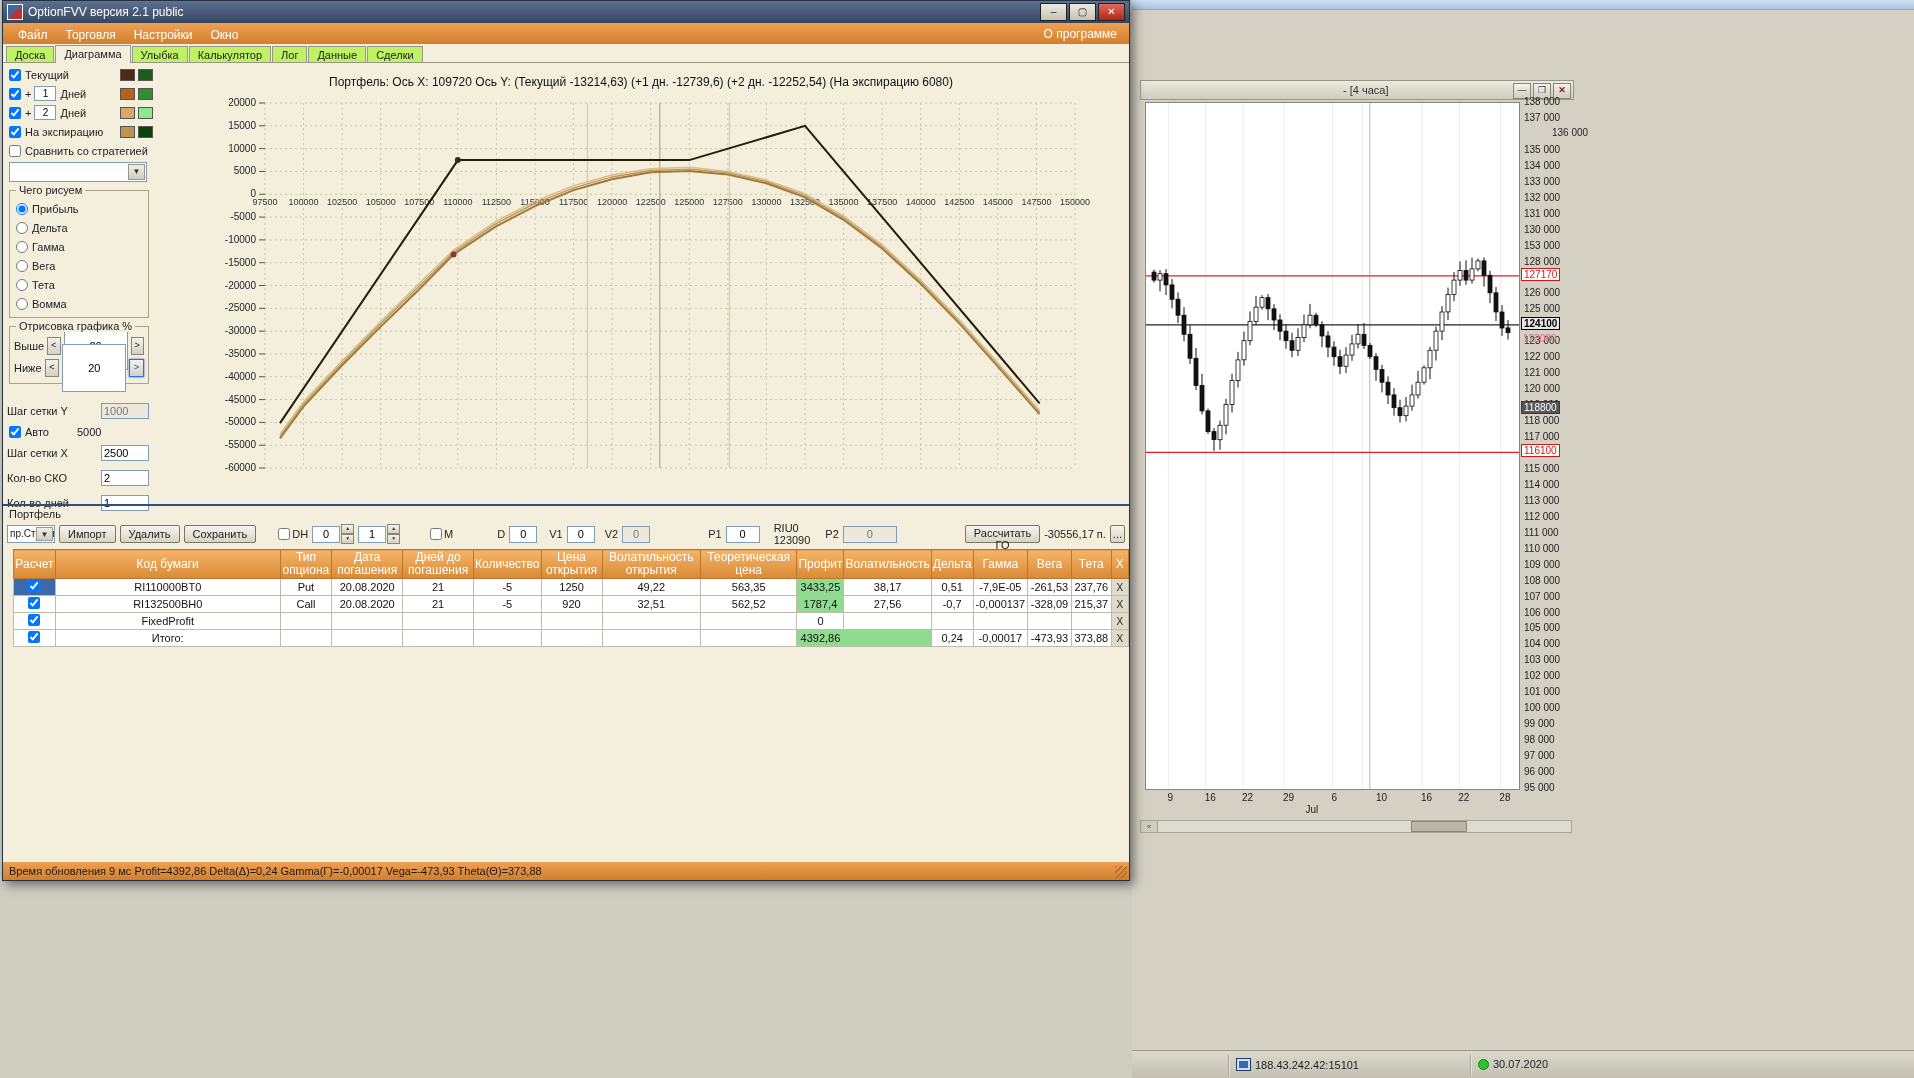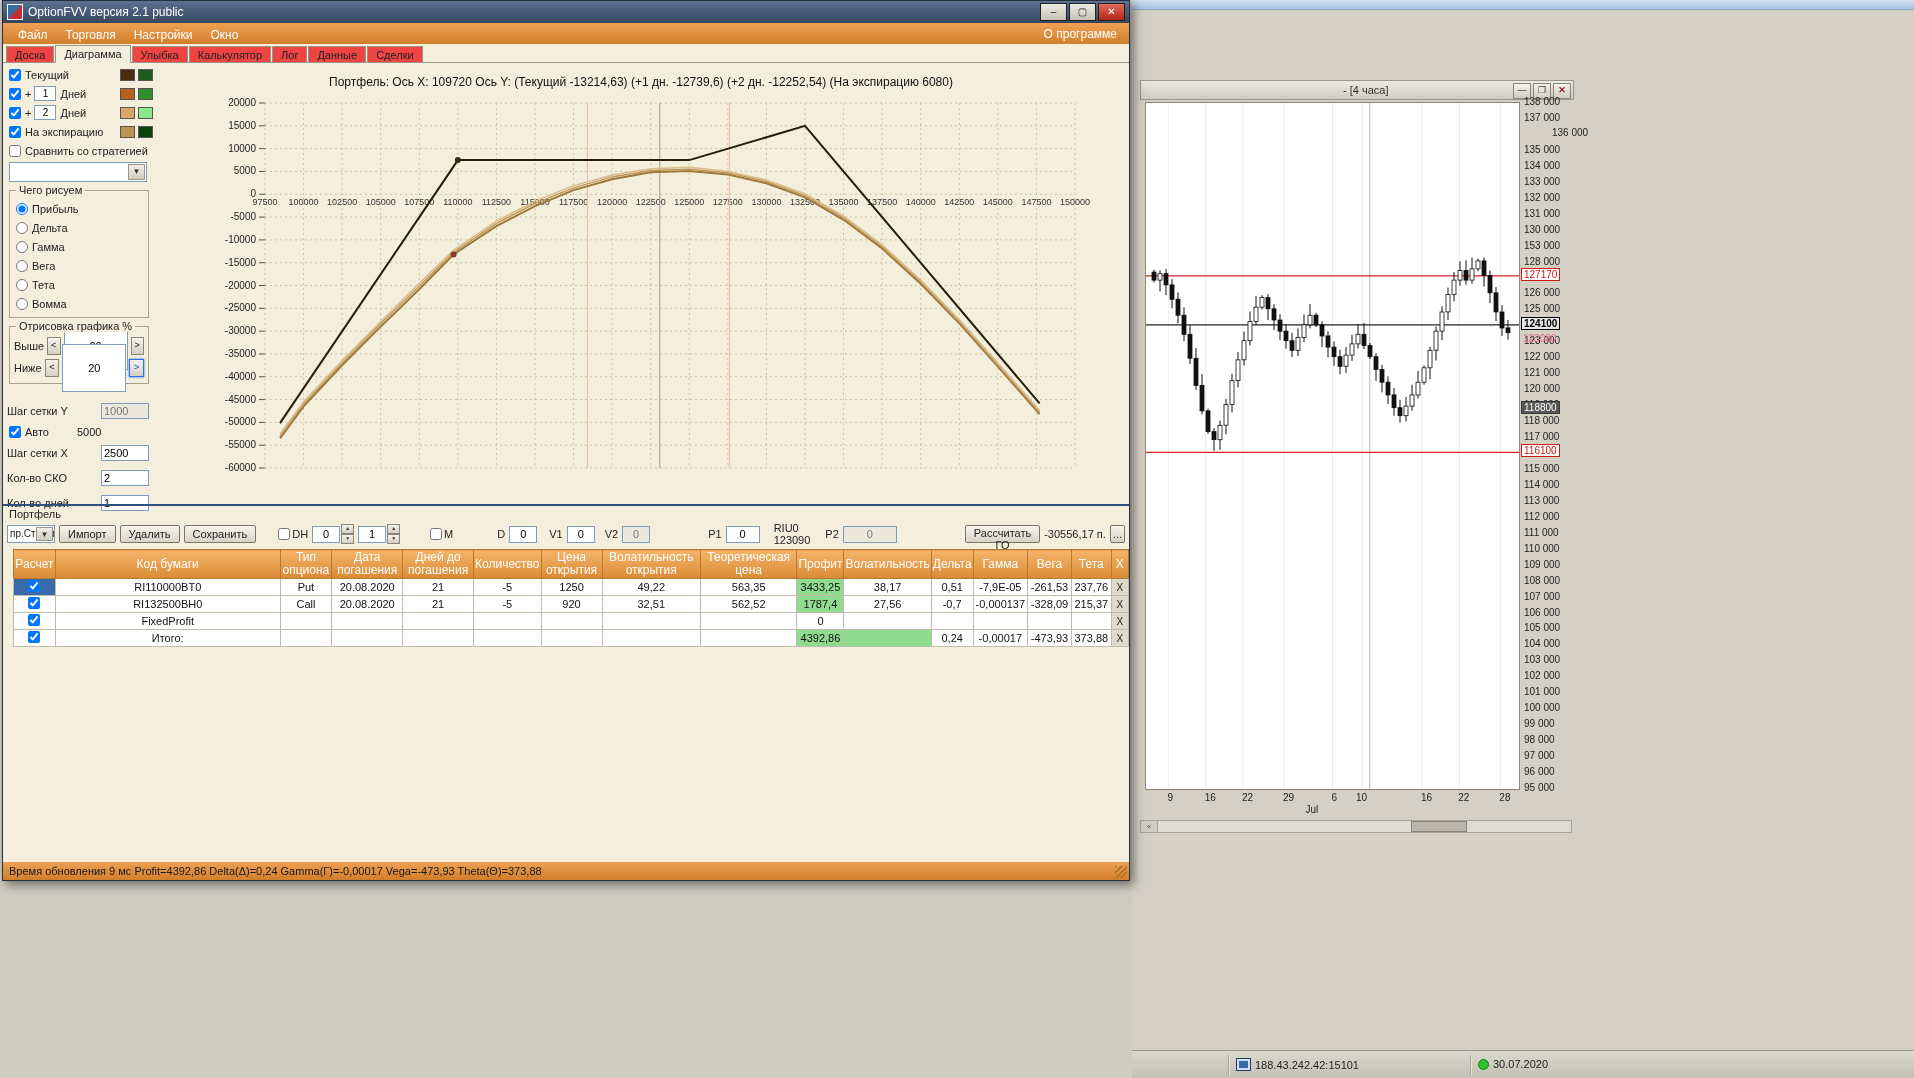--- a/index.html
+++ b/index.html
@@ -37,21 +37,21 @@
   .titlebar{position:absolute;left:0;top:0;width:100%;height:22px;background:linear-gradient(#5d7191,#36455e);display:flex;align-items:center;box-sizing:border-box;padding:0 4px;}
   .app-icon{width:14px;height:14px;background:linear-gradient(135deg,#3a6aa8 50%,#c03030 50%);border:1px solid #fff;margin-right:5px;}
   .titlebar .title{color:#fff;font-size:12px;white-space:nowrap;}
   .win-buttons{margin-left:auto;display:flex;gap:2px;}
   .wbtn{width:25px;height:16px;font-size:10px;line-height:15px;text-align:center;border:1px solid #222;background:linear-gradient(#eceae2,#c6c2b4);color:#222;}
   .wbtn.close{background:linear-gradient(#e06a5a,#b02818);color:#fff;}
   .menubar{position:absolute;left:0;top:22px;width:100%;height:21px;background:linear-gradient(#efa053,#d17f2c);display:flex;align-items:center;box-sizing:border-box;padding:0 6px;}
   .menu-item{color:#fff;font-size:12px;padding:0 9px;}
   .menu-right{margin-left:auto;color:#fff;font-size:12px;padding:0 6px;}
   .tabstrip{position:absolute;left:0;top:43px;width:100%;height:19px;box-sizing:border-box;padding-left:3px;border-bottom:1px solid #9a968a;}
-  .tab{display:inline-block;font-size:11px;color:#222;background:#ef4444;border:1px solid #9a968a;border-bottom:none;padding:2px 8px 1px;margin-right:1px;position:relative;top:1px;}
+  .tab{display:inline-block;font-size:11px;color:#222;background:#bef264;border:1px solid #9a968a;border-bottom:none;padding:2px 8px 1px;margin-right:1px;position:relative;top:1px;}
   .tab.active{background:#f3efdc;padding-bottom:3px;top:0;font-weight:normal;}
   .content{position:absolute;left:0;top:62px;width:100%;bottom:18px;background:#f3efdc;}
   
   .left-panel{position:absolute;left:4px;top:2px;width:148px;height:500px;font-size:11px;color:#222;}
   .lp-row{position:relative;height:19px;display:flex;align-items:center;}
   .lp-row input[type=checkbox],.gb-row input[type=radio],.lp-auto input[type=checkbox]{width:12px;height:12px;margin:0 4px 0 2px;}
   .day-input{width:20px;height:13px;font-size:10px;border:1px solid #7f9db9;text-align:center;padding:0;margin-right:4px;}
   .swatches{position:absolute;right:2px;display:flex;gap:3px;}
   .sw{width:13px;height:10px;border:1px solid #555;}
   .lp-select{height:18px;border:1px solid #7f9db9;background:#fff;margin:2px 8px 4px 2px;position:relative;}
@@ -307,21 +307,21 @@
         <div class="ps-tag red-box" style="top: 342.381px;">116100</div>
       </div>
 
     <div id="time-axis">
       <div id="time-labels">
           <span class="tl" style="left: 22.38px;">9</span>
           <span class="tl" style="left: 59.68px;">16</span>
           <span class="tl" style="left: 96.98px;">22</span>
           <span class="tl" style="left: 138.01px;">29</span>
           <span class="tl" style="left: 186.5px;">6</span>
-          <span class="tl" style="left: 211px; text-align: center;">10</span>
+          <span class="tl" style="left: 231px; text-align: center;">10</span>
           <span class="tl" style="left: 276.02px;">16</span>
           <span class="tl" style="left: 313.32px;">22</span>
           <span class="tl" style="left: 354.35px;">28</span>
         </div>
       <div id="month-label" style="left: 160.39px;">Jul</div>
     </div>
 
     <div id="hscroll">
       <span class="hs-btn">«</span>
       <span class="hs-thumb"></span>

